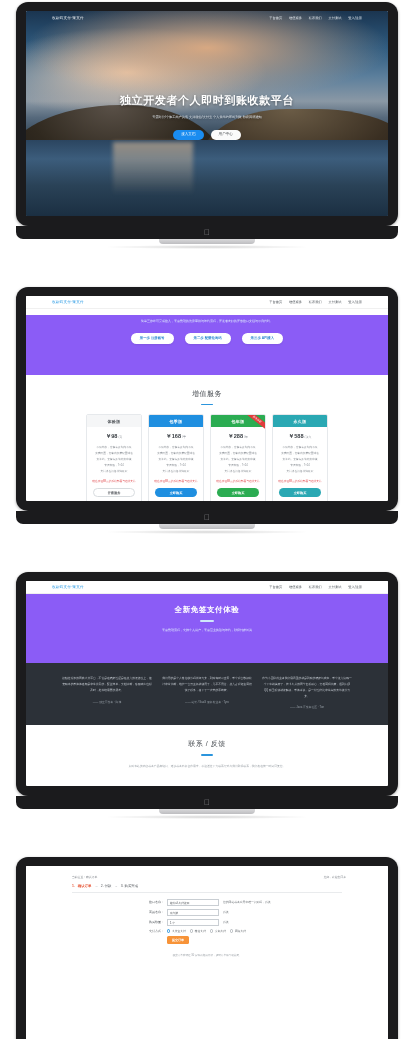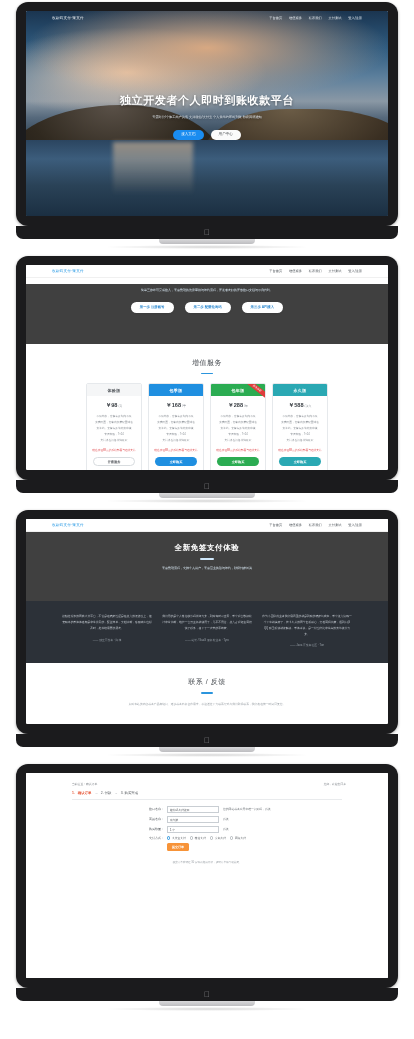--- a/index.html
+++ b/index.html
@@ -3,21 +3,21 @@
 <meta charset="utf-8">
 <style>
   * { box-sizing: border-box; margin: 0; padding: 0; }
   html, body {
     width: 414px; height: 1039px;
     background: #ffffff;
     font-family: "Liberation Sans", "DejaVu Sans", sans-serif;
     overflow: hidden;
   }
   .page { width: 414px; height: 1039px; display: flex; flex-direction: column;
-          align-items: center; background: #fff; }
+          align-items: center; background: #fff; gap: 31px; }
 
   
   .mock { width: 394px; height: 254px; position: relative; flex: 0 0 auto; }
   .mock .bezel {
     position: absolute; left: 6px; top: 2px; right: 6px; height: 224px;
     background: #1b1b1d;
     border-radius: 12px;
     box-shadow: 0 1px 3px rgba(0,0,0,.35);
     padding: 9px 10px 10px 10px;
   }
@@ -109,21 +109,21 @@
   }
   .hero-btns { margin-top: 11px; display: flex; gap: 7px; align-items: center; }
   .btn-pill {
     font-size: 3.6px; padding: 3.4px 8px; border-radius: 20px;
     white-space: nowrap; line-height: 1;
   }
   .btn-primary { background: #1a8cf0; color: #fff; }
   .btn-ghost { background: #fbfbfb; color: #3d4145; }
 
   
-  .blueband { background: #404040; width: 100%; position: relative; }
+  .blueband { background: #8b5cf6; width: 100%; position: relative; }
   .bb-title {
     text-align: center; color: #fff; font-size: 7.5px; font-weight: 600;
     letter-spacing: .6px; padding-top: 11px;
   }
   .bb-rule { width: 14px; height: 1.6px; background: #cfe7fa; margin: 5px auto 0; border-radius: 2px; }
   .bb-sub {
     text-align: center; color: #e0f0fc; font-size: 3px;
     margin-top: 6px; line-height: 1.8; padding: 0 40px;
   }
   .bb-steps { display: flex; justify-content: center; gap: 11px; padding: 9px 0 0; }

